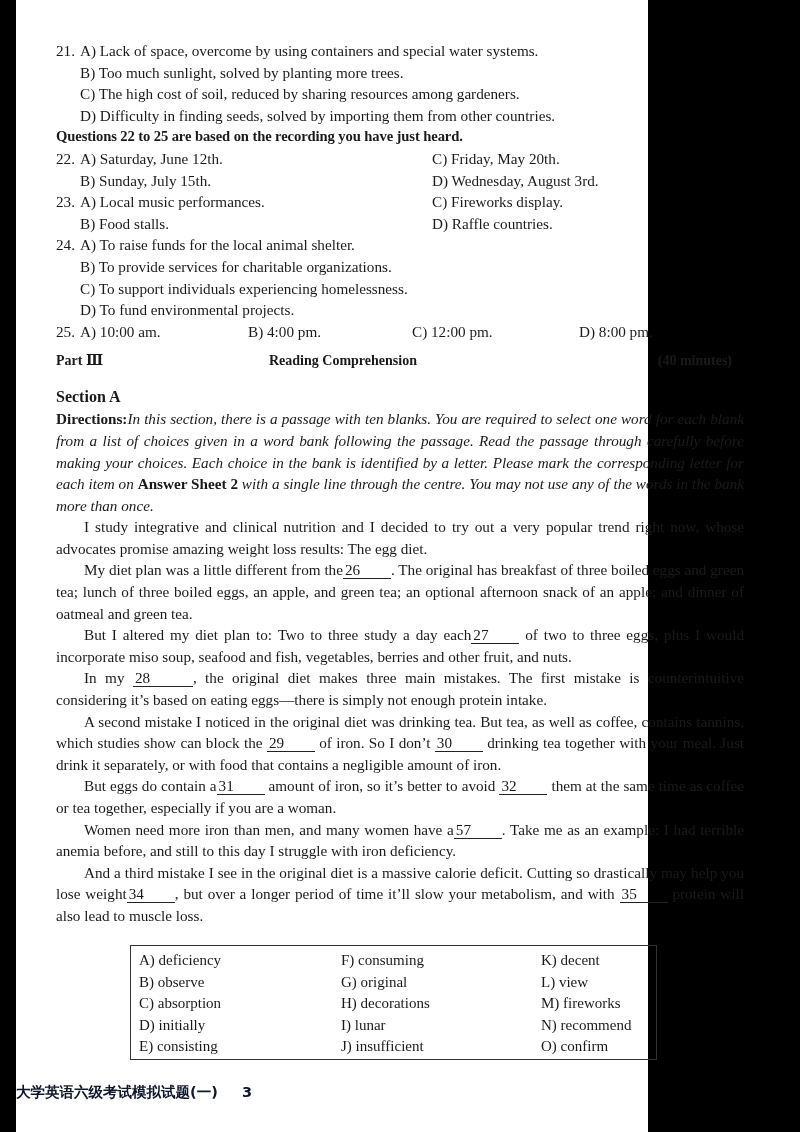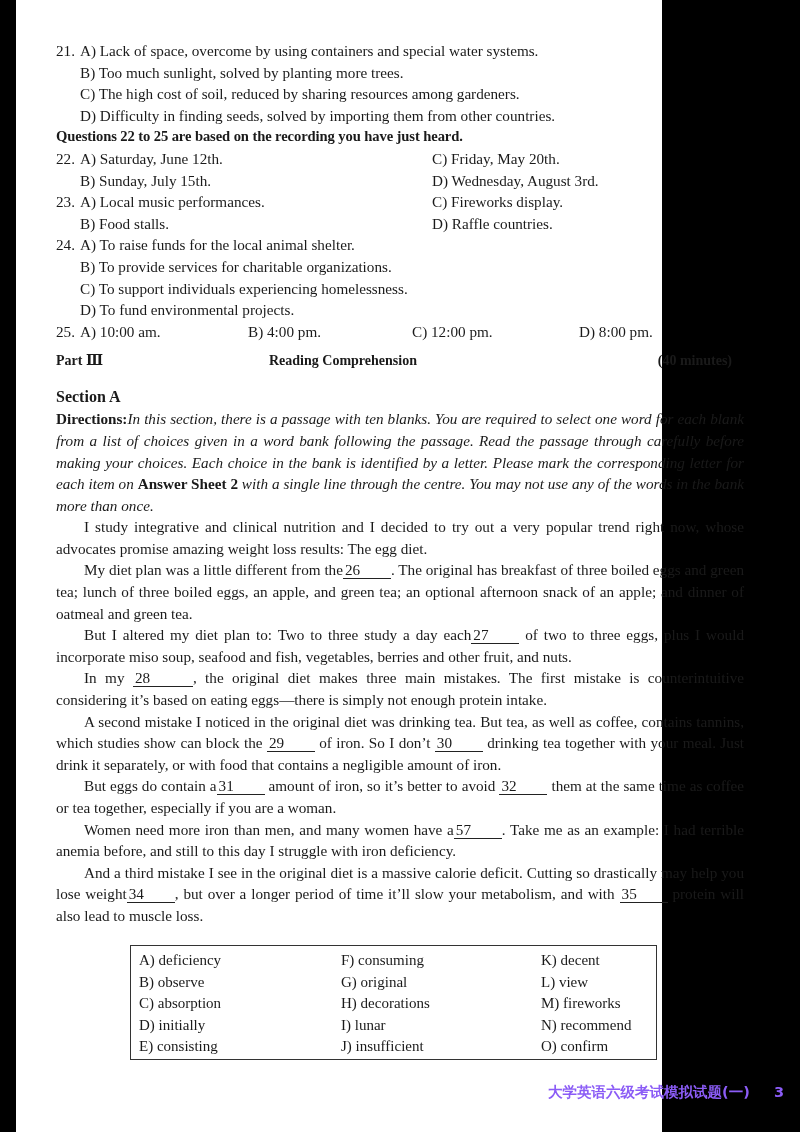--- a/index.html
+++ b/index.html
@@ -1,21 +1,21 @@
 <!DOCTYPE html>
 <html><head>
 <meta charset="utf-8">
 <style>
   html, body { margin: 0; padding: 0; }
   body {
     width: 800px; height: 1132px; background: #000; position: relative; overflow: hidden;
     font-family: "Liberation Serif", "DejaVu Serif", serif; color: #1a1a1a;
   }
   .page {
-    position: absolute; left: 16px; top: 0; width: 632px; height: 1132px; background: #fff; padding-left: 14px;
+    position: absolute; left: 16px; top: 0; width: 632px; height: 1132px; background: #fff;
   }
   .content {
     position: absolute; left: 40px; top: 40px; width: 688px;
     font-size: 15.2px; line-height: 21.6px;
   }
   .line { white-space: nowrap; height: 21.6px; }
   .qnum { display: inline-block; width: 24px; }
   .ind { padding-left: 24px; }
   .col2 { position: absolute; left: 376px; }
   .rel { position: relative; }
@@ -37,22 +37,22 @@
     display: inline-block; border-bottom: 1px solid #222; text-align: center; text-indent: 0;
     min-width: 44px; line-height: 16px; padding: 0 2px;
   }
   .bank {
     position: absolute; left: 114px; top: 945px; width: 527px; height: 115px;
     border: 1.5px solid #333; box-sizing: border-box; font-size: 15px;
   }
   .bank .col { position: absolute; top: 6px; }
   .bank .item { height: 21.6px; white-space: nowrap; }
   .footer {
-    position: absolute; left: 0; width: 768px; top: 1083px; text-align: right;
-    font-family: "DejaVu Sans", sans-serif; font-size: 14.5px; font-weight: bold; color: #8b5cf6;
+    position: absolute; left: 0; width: 768px; top: 1083px; text-align: left;
+    font-family: "DejaVu Sans", sans-serif; font-size: 14.5px; font-weight: bold; color: #0f172a;
   }
 </style>
 </head>
 <body>
 
 <div class="page">
   <div class="content">
 
     <div>
       <div class="line"><span class="qnum">21.</span><span>A) Lack of space, overcome by using containers and special water systems.</span></div>

